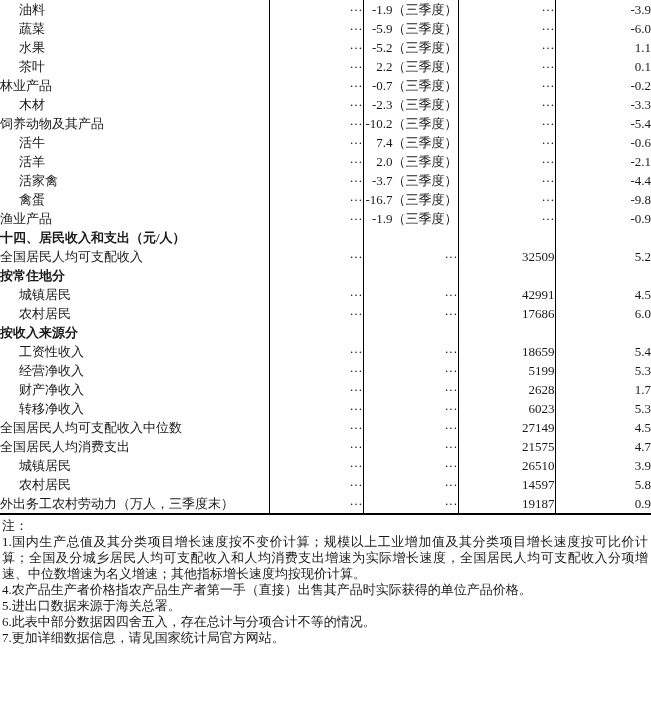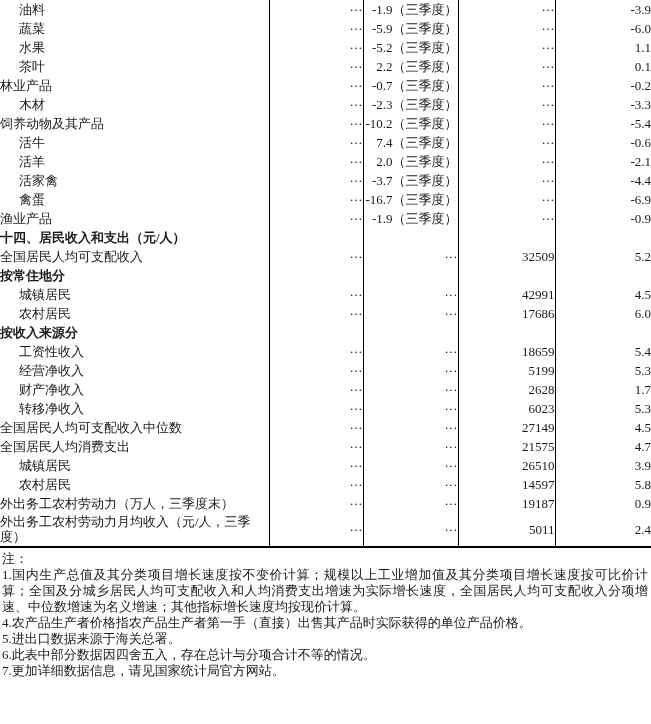--- a/index.html
+++ b/index.html
@@ -113,21 +113,21 @@
         <td class="col-num c2">···</td>
         <td class="col-num c3">-3.7（三季度）</td>
         <td class="col-num c4">···</td>
         <td class="col-num c5">-4.4</td>
       </tr>
       <tr>
         <td class="col-label indent-1">禽蛋</td>
         <td class="col-num c2">···</td>
         <td class="col-num c3">-16.7（三季度）</td>
         <td class="col-num c4">···</td>
-        <td class="col-num c5">-6.9</td>
+        <td class="col-num c5">-9.8</td>
       </tr>
       <tr>
         <td class="col-label indent-0">渔业产品</td>
         <td class="col-num c2">···</td>
         <td class="col-num c3">-1.9（三季度）</td>
         <td class="col-num c4">···</td>
         <td class="col-num c5">-0.9</td>
       </tr>
       <tr class="bold">
         <td class="col-label indent-0">十四、居民收入和支出（元/人）</td>
@@ -226,27 +226,20 @@
         <td class="col-num c3">···</td>
         <td class="col-num c4">14597</td>
         <td class="col-num c5">5.8</td>
       </tr>
       <tr>
         <td class="col-label indent-0">外出务工农村劳动力（万人，三季度末）</td>
         <td class="col-num c2">···</td>
         <td class="col-num c3">···</td>
         <td class="col-num c4">19187</td>
         <td class="col-num c5">0.9</td>
-      </tr>
-      <tr class="tall">
-        <td class="col-label indent-0">外出务工农村劳动力月均收入（元/人，三季度）</td>
-        <td class="col-num c2">···</td>
-        <td class="col-num c3">···</td>
-        <td class="col-num c4">5011</td>
-        <td class="col-num c5">2.4</td>
       </tr>
     </tbody>
 </table>
 
 <div class="notes">
   <p class="nh">注：</p>
 <p>1.国内生产总值及其分类项目增长速度按不变价计算；规模以上工业增加值及其分类项目增长速度按可比价计算；全国及分城乡居民人均可支配收入和人均消费支出增速为实际增长速度，全国居民人均可支配收入分项增速、中位数增速为名义增速；其他指标增长速度均按现价计算。</p>
     <p>4.农产品生产者价格指农产品生产者第一手（直接）出售其产品时实际获得的单位产品价格。</p>
     <p>5.进出口数据来源于海关总署。</p>
     <p>6.此表中部分数据因四舍五入，存在总计与分项合计不等的情况。</p>

